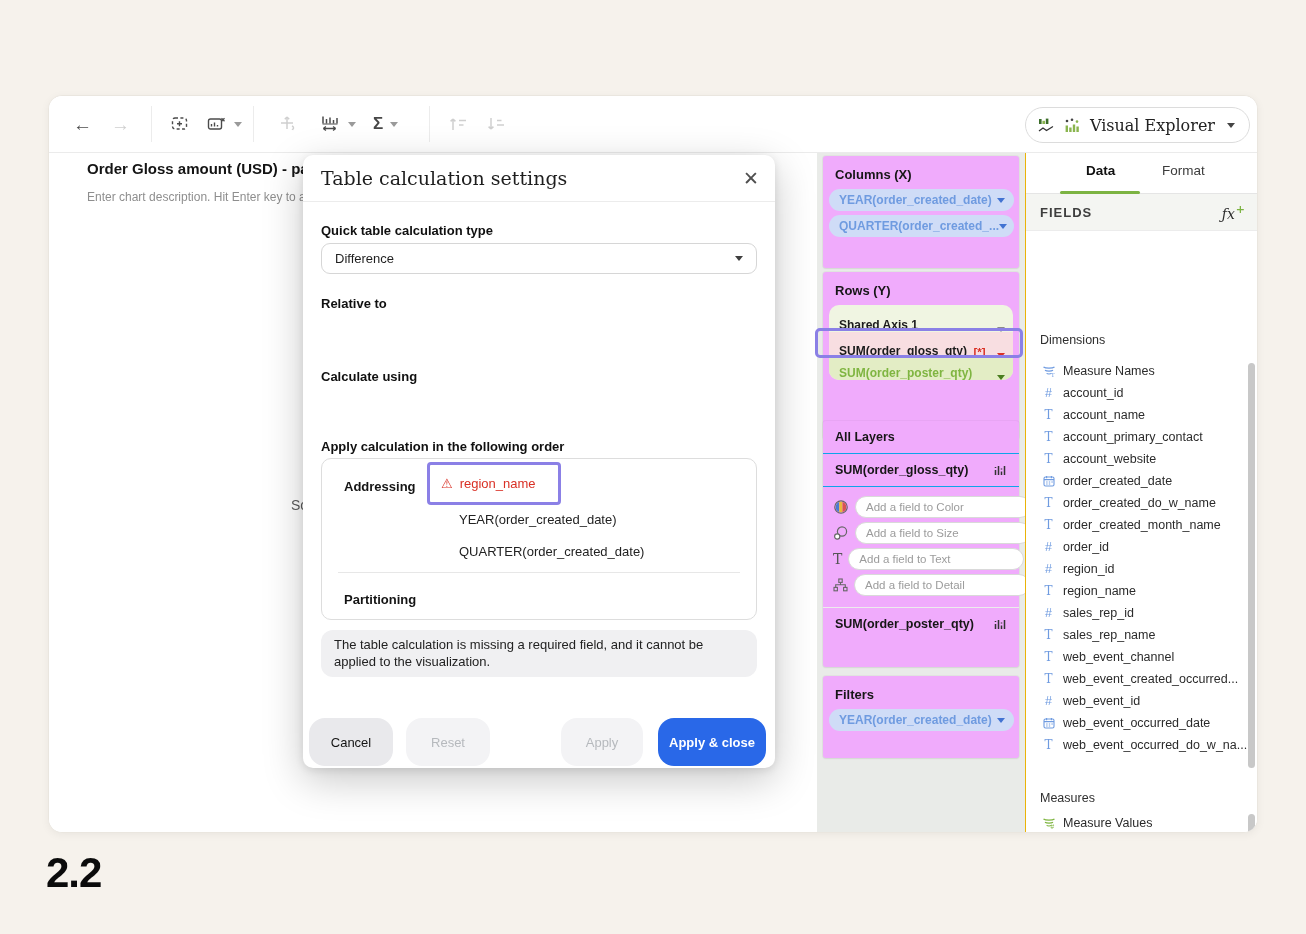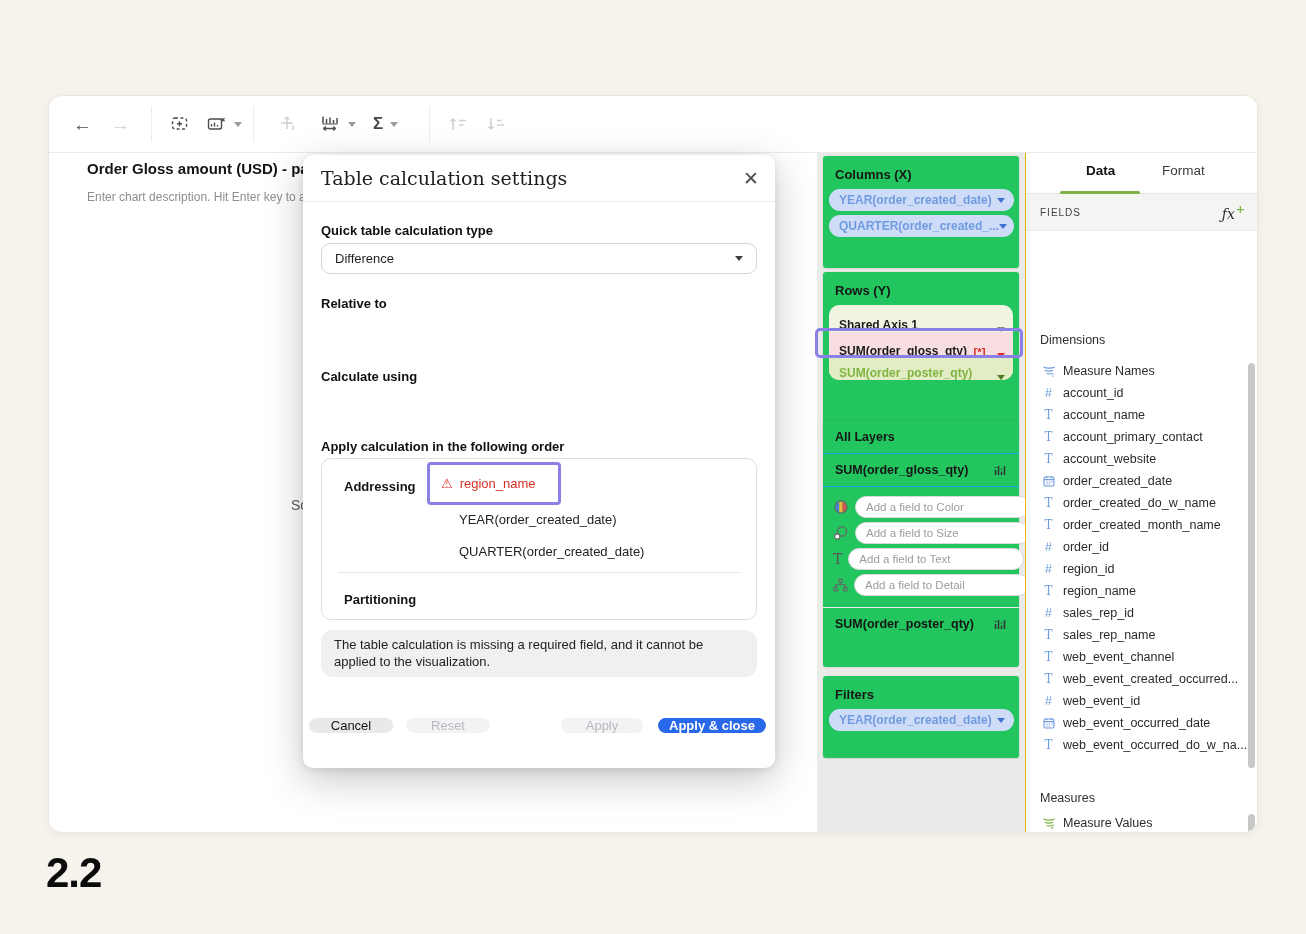--- a/index.html
+++ b/index.html
@@ -25,21 +25,21 @@
   .ve-caret{width:0;height:0;border-left:4px solid transparent;border-right:4px solid transparent;border-top:5px solid #444;margin-left:4px}
 
   
   .canvas{position:absolute;left:0;top:57px;width:768px;bottom:0;background:#fff}
   .chart-title{position:absolute;left:38px;top:7px;font-size:15px;font-weight:700;color:#141414;white-space:nowrap}
   .chart-desc{position:absolute;left:38px;top:37px;font-size:12px;color:#8e8e8e;white-space:nowrap}
   .frag{position:absolute;left:242px;top:344px;font-size:14px;color:#5b5b5b}
 
   
   .shelves{position:absolute;left:768px;top:57px;width:208px;bottom:0;background:#e9ebe8}
-  .card{position:absolute;left:6px;width:196px;background:#22c55e;border-radius:3px;box-shadow:0 0 0 1px rgba(0,0,0,.03),0 1px 2px rgba(0,0,0,.06)}
+  .card{position:absolute;left:6px;width:196px;background:#f0abfc;border-radius:3px;box-shadow:0 0 0 1px rgba(0,0,0,.03),0 1px 2px rgba(0,0,0,.06)}
   .card-title{font-size:13px;font-weight:700;color:#161616;padding:11px 12px 7px}
   .pill{display:flex;align-items:center;height:22px;border-radius:12px;margin:0 5px 4px 6px;padding:0 9px 0 10px;
     font-size:12px;font-weight:700;color:#1b2530;white-space:nowrap;overflow:hidden;cursor:pointer}
   .pill.blue{background:#cfdcf7}
   .caret{width:0;height:0;border-left:4px solid transparent;border-right:4px solid transparent;border-top:5px solid #4273d2;margin-left:auto;flex:none}
   .caret.gray{border-top-color:#8a8a8a}
   .caret.red{border-top-color:#d93025}
   .caret.green{border-top-color:#4a7d1f}
 
   .axis-group{position:absolute;left:6px;top:33px;width:184px;height:75px;background:#f0f5e2;border-radius:10px;overflow:hidden}
@@ -63,21 +63,21 @@
   
   .hl-box{position:absolute;border:3px solid #8b80e6;border-radius:5px;pointer-events:none;z-index:30}
 
   
   .fields-panel{position:absolute;left:976px;top:57px;width:234px;bottom:0;background:#fff;border-left:1px solid #eab308}
   .tabs{position:absolute;left:0;top:0;right:0;height:41px;border-bottom:1px solid #e5e5e5}
   .tab{position:absolute;top:10px;font-size:13.5px;color:#3c3c3c;cursor:pointer}
   .tab.active{font-weight:700;color:#111}
   .tab-underline{position:absolute;left:34px;top:38px;width:80px;height:3px;background:#7cb342;border-radius:2px}
   .fields-bar{position:absolute;left:0;top:41px;right:0;height:37px;background:#f4f5f2;display:flex;align-items:center;padding:0 14px;border-bottom:1px solid #ececec}
-  .fields-bar-label{font-size:10px;font-weight:400;letter-spacing:1px;color:#3e3e3e}
+  .fields-bar-label{font-size:13px;font-weight:700;letter-spacing:1px;color:#3e3e3e}
   .fx{margin-left:auto;font-family:"DejaVu Serif",serif;font-style:italic;font-size:14px;color:#2e2e2e;cursor:pointer}
   .fx .plus{color:#7cb342;font-style:normal;font-weight:700;font-size:11px;vertical-align:super;margin-left:1px}
   .sect-label{position:absolute;left:14px;font-size:12.5px;color:#2f2f2f}
   .flist{position:absolute;left:0;right:14px}
   .frow{display:flex;align-items:center;height:22px;padding-left:15px;font-size:12.5px;color:#2b2b2b;white-space:nowrap;cursor:pointer}
   .ficon{width:15px;flex:none;margin-right:7px;display:flex;justify-content:center;align-items:center}
   .blue{color:#6f9be0}
   .green{color:#7fb541}
   .ic-num{font-size:12.5px;font-weight:400}
   .ic-text{font-family:"DejaVu Serif",serif;font-size:12px}
@@ -95,21 +95,21 @@
   .mselect .sel-caret{margin-left:auto;width:0;height:0;border-left:4.5px solid transparent;border-right:4.5px solid transparent;border-top:5.5px solid #3e3e3e}
   .order-box{position:absolute;left:18px;right:18px;top:303px;height:162px;border:1px solid #ddd;border-radius:10px}
   .ob-label{position:absolute;left:22px;font-size:13px;font-weight:700;color:#141414}
   .ob-item{position:absolute;left:137px;font-size:13px;color:#222;white-space:nowrap}
   .ob-div{position:absolute;left:16px;right:16px;top:113px;height:1px;background:#e7e7e7}
   .err-item{position:absolute;left:105px;top:3px;width:134px;height:43px;border:3px solid #8b80e6;border-radius:4px;
     display:flex;align-items:center;padding-left:11px;gap:7px;font-size:13px;color:#d93025;white-space:nowrap}
   .warn-glyph{font-size:13px;color:#d93025}
   .infobox{position:absolute;left:18px;right:18px;top:475px;height:47px;background:#f0f0f2;border-radius:12px;
     padding:7px 13px;font-size:13px;line-height:16.5px;color:#222}
-  .btn{position:absolute;top:563px;height:15px;border:none;border-radius:16px;font-size:13px;font-family:"Liberation Sans",sans-serif;cursor:pointer}
+  .btn{position:absolute;top:563px;height:48px;border:none;border-radius:16px;font-size:13px;font-family:"Liberation Sans",sans-serif;cursor:pointer}
   .btn.cancel{left:6px;width:84px;background:#e9e9ec;color:#141414;font-weight:400}
   .btn.disabled{background:#f3f3f5;color:#b6b9bd;cursor:default}
   .btn.reset{left:103px;width:84px}
   .btn.apply{left:258px;width:82px}
   .btn.primary{left:355px;width:108px;background:#2968e8;color:#fff;font-weight:700}
 
   .footnote{position:absolute;left:46px;top:849px;font-size:42px;font-weight:700;color:#0b0b0b;letter-spacing:-1px}
   svg{display:block}
 </style>
 </head>
@@ -173,20 +173,39 @@
             <path d="M12 4.5h7M12 9h4.5" stroke="#cfcfcf" stroke-width="1.5"></path>
           </svg>
       </div>
       <div class="tbi dis" style="left:436px">
         <svg width="22" height="16" viewBox="0 0 22 16">
             <path d="M6 2v11M6 13l-2.4-2.4M6 13l2.4-2.4" stroke="#cfcfcf" stroke-width="1.5" fill="none"></path>
             <path d="M12 4.5h4.5M12 9h7" stroke="#cfcfcf" stroke-width="1.5"></path>
           </svg>
       </div>
 
+      <div class="ve-pill">
+        <svg width="18" height="15" viewBox="0 0 18 15">
+            <rect x="1" y="1" width="2.6" height="5" fill="#3c6e2a"></rect>
+            <rect x="4.4" y="2.8" width="2.6" height="3.2" fill="#8ab54f"></rect>
+            <rect x="7.8" y="0.6" width="2.6" height="5.4" fill="#3c6e2a"></rect>
+            <path d="M1 13l4-3 3.5 2.5L15 8.5" stroke="#333" stroke-width="1.3" fill="none"></path>
+          </svg>
+        <svg width="18" height="15" viewBox="0 0 18 15">
+            <circle cx="3" cy="3" r="1.3" fill="#444"></circle>
+            <circle cx="8" cy="1.8" r="1.3" fill="#444"></circle>
+            <circle cx="13" cy="3.6" r="1.3" fill="#8ab54f"></circle>
+            <rect x="1.6" y="7.5" width="2.4" height="6.5" fill="#8ab54f"></rect>
+            <rect x="5.2" y="9.5" width="2.4" height="4.5" fill="#8ab54f"></rect>
+            <rect x="8.8" y="6.5" width="2.4" height="7.5" fill="#8ab54f"></rect>
+            <rect x="12.4" y="8.5" width="2.4" height="5.5" fill="#8ab54f"></rect>
+          </svg>
+        <span class="ve-label">Visual Explorer</span>
+        <span class="ve-caret"></span>
+      </div>
     </div>
 
     <div class="canvas">
       <div class="chart-title">Order Gloss amount (USD) - pane</div>
       <div class="chart-desc">Enter chart description. Hit Enter key to ac</div>
       <div class="frag">Sc</div>
     </div>
 
     <div class="shelves">
 

